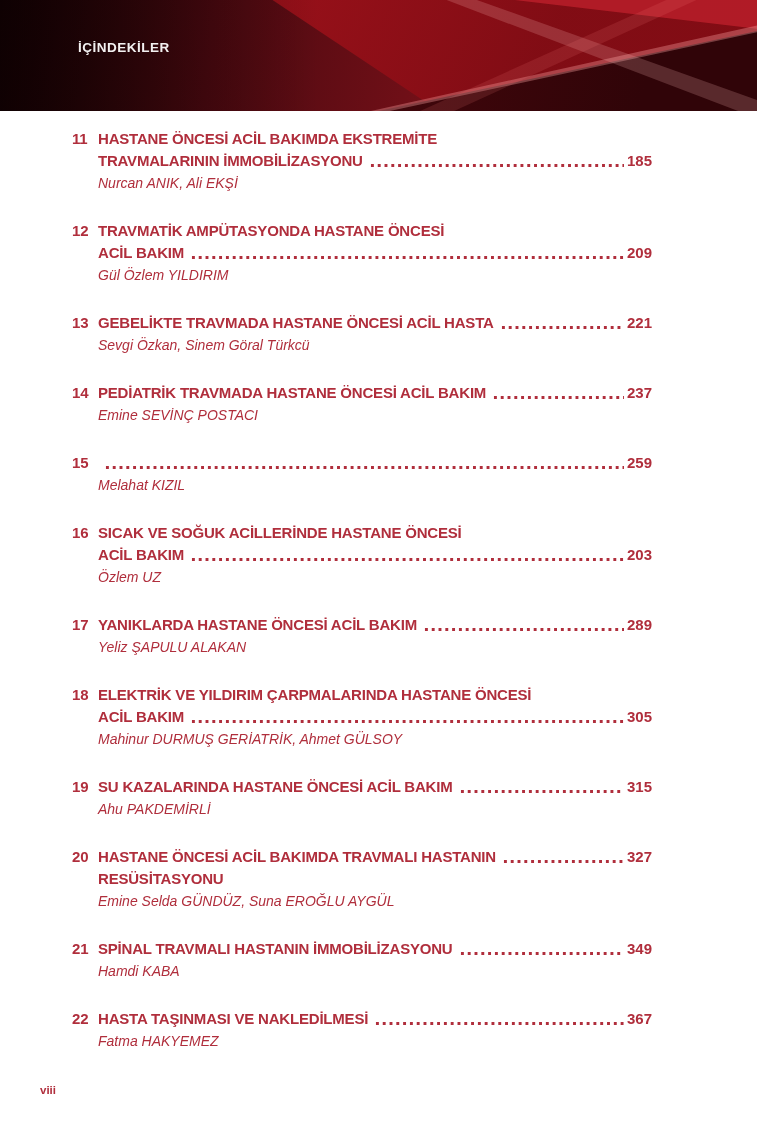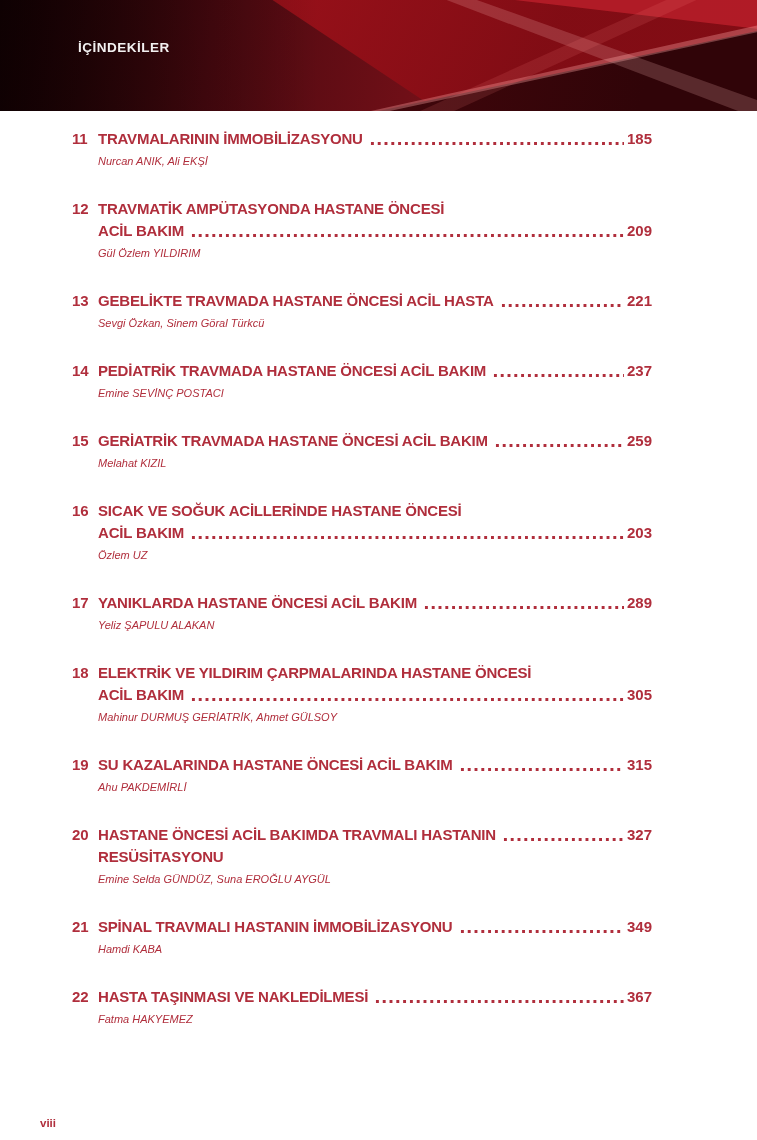--- a/index.html
+++ b/index.html
@@ -99,33 +99,32 @@
     background-position:left center;
     background-repeat:repeat-x;
   }
   .page-num{
     font-weight:bold;
     font-size:15px;
     letter-spacing:0;
   }
   .authors{
     font-style:italic;
-    font-size:11px;
+    font-size:14px;
     line-height:22px;
     letter-spacing:0;
   }
 
   
   .footer-page-number{
     position:absolute;
     left:40px;top:1084px;
     color:var(--red);
     font-size:11.5px;
     font-weight:bold;
-    margin-top:33px;
   }
 </style>
 </head>
 <body>
 
 <div class="header-band">
   <div class="shape h-tri-a"></div>
   <div class="shape h-top-right"></div>
   <div class="shape h-tri-b"></div>
   <div class="shape h-line-b"></div>
@@ -133,20 +132,23 @@
   <div class="shape h-streak2"></div>
   <div class="shape h-vignette"></div>
   <div class="header-title">İÇİNDEKİLER</div>
 </div>
 
 <div class="toc">
     <div class="entry">
       <div class="entry-num">11</div>
       <div class="entry-body">
         <div class="title-line">
+          <span>HASTANE ÖNCESİ ACİL BAKIMDA EKSTREMİTE</span>
+        </div>
+        <div class="title-line">
           <span>TRAVMALARININ İMMOBİLİZASYONU</span>
           <span class="dots"></span>
           <span class="page-num">185</span>
         </div>
         <div class="authors">Nurcan ANIK, Ali EKŞİ</div>
       </div>
     </div>
     <div class="entry">
       <div class="entry-num">12</div>
       <div class="entry-body">
@@ -180,21 +182,20 @@
           <span class="dots"></span>
           <span class="page-num">237</span>
         </div>
         <div class="authors">Emine SEVİNÇ POSTACI</div>
       </div>
     </div>
     <div class="entry">
       <div class="entry-num">15</div>
       <div class="entry-body">
         <div class="title-line">
-          <span>GERİATRİK TRAVMADA HASTANE ÖNCESİ ACİL BAKIM</span>
           <span class="dots"></span>
           <span class="page-num">259</span>
         </div>
         <div class="authors">Melahat KIZIL</div>
       </div>
     </div>
     <div class="entry">
       <div class="entry-num">16</div>
       <div class="entry-body">
         <div class="title-line">

